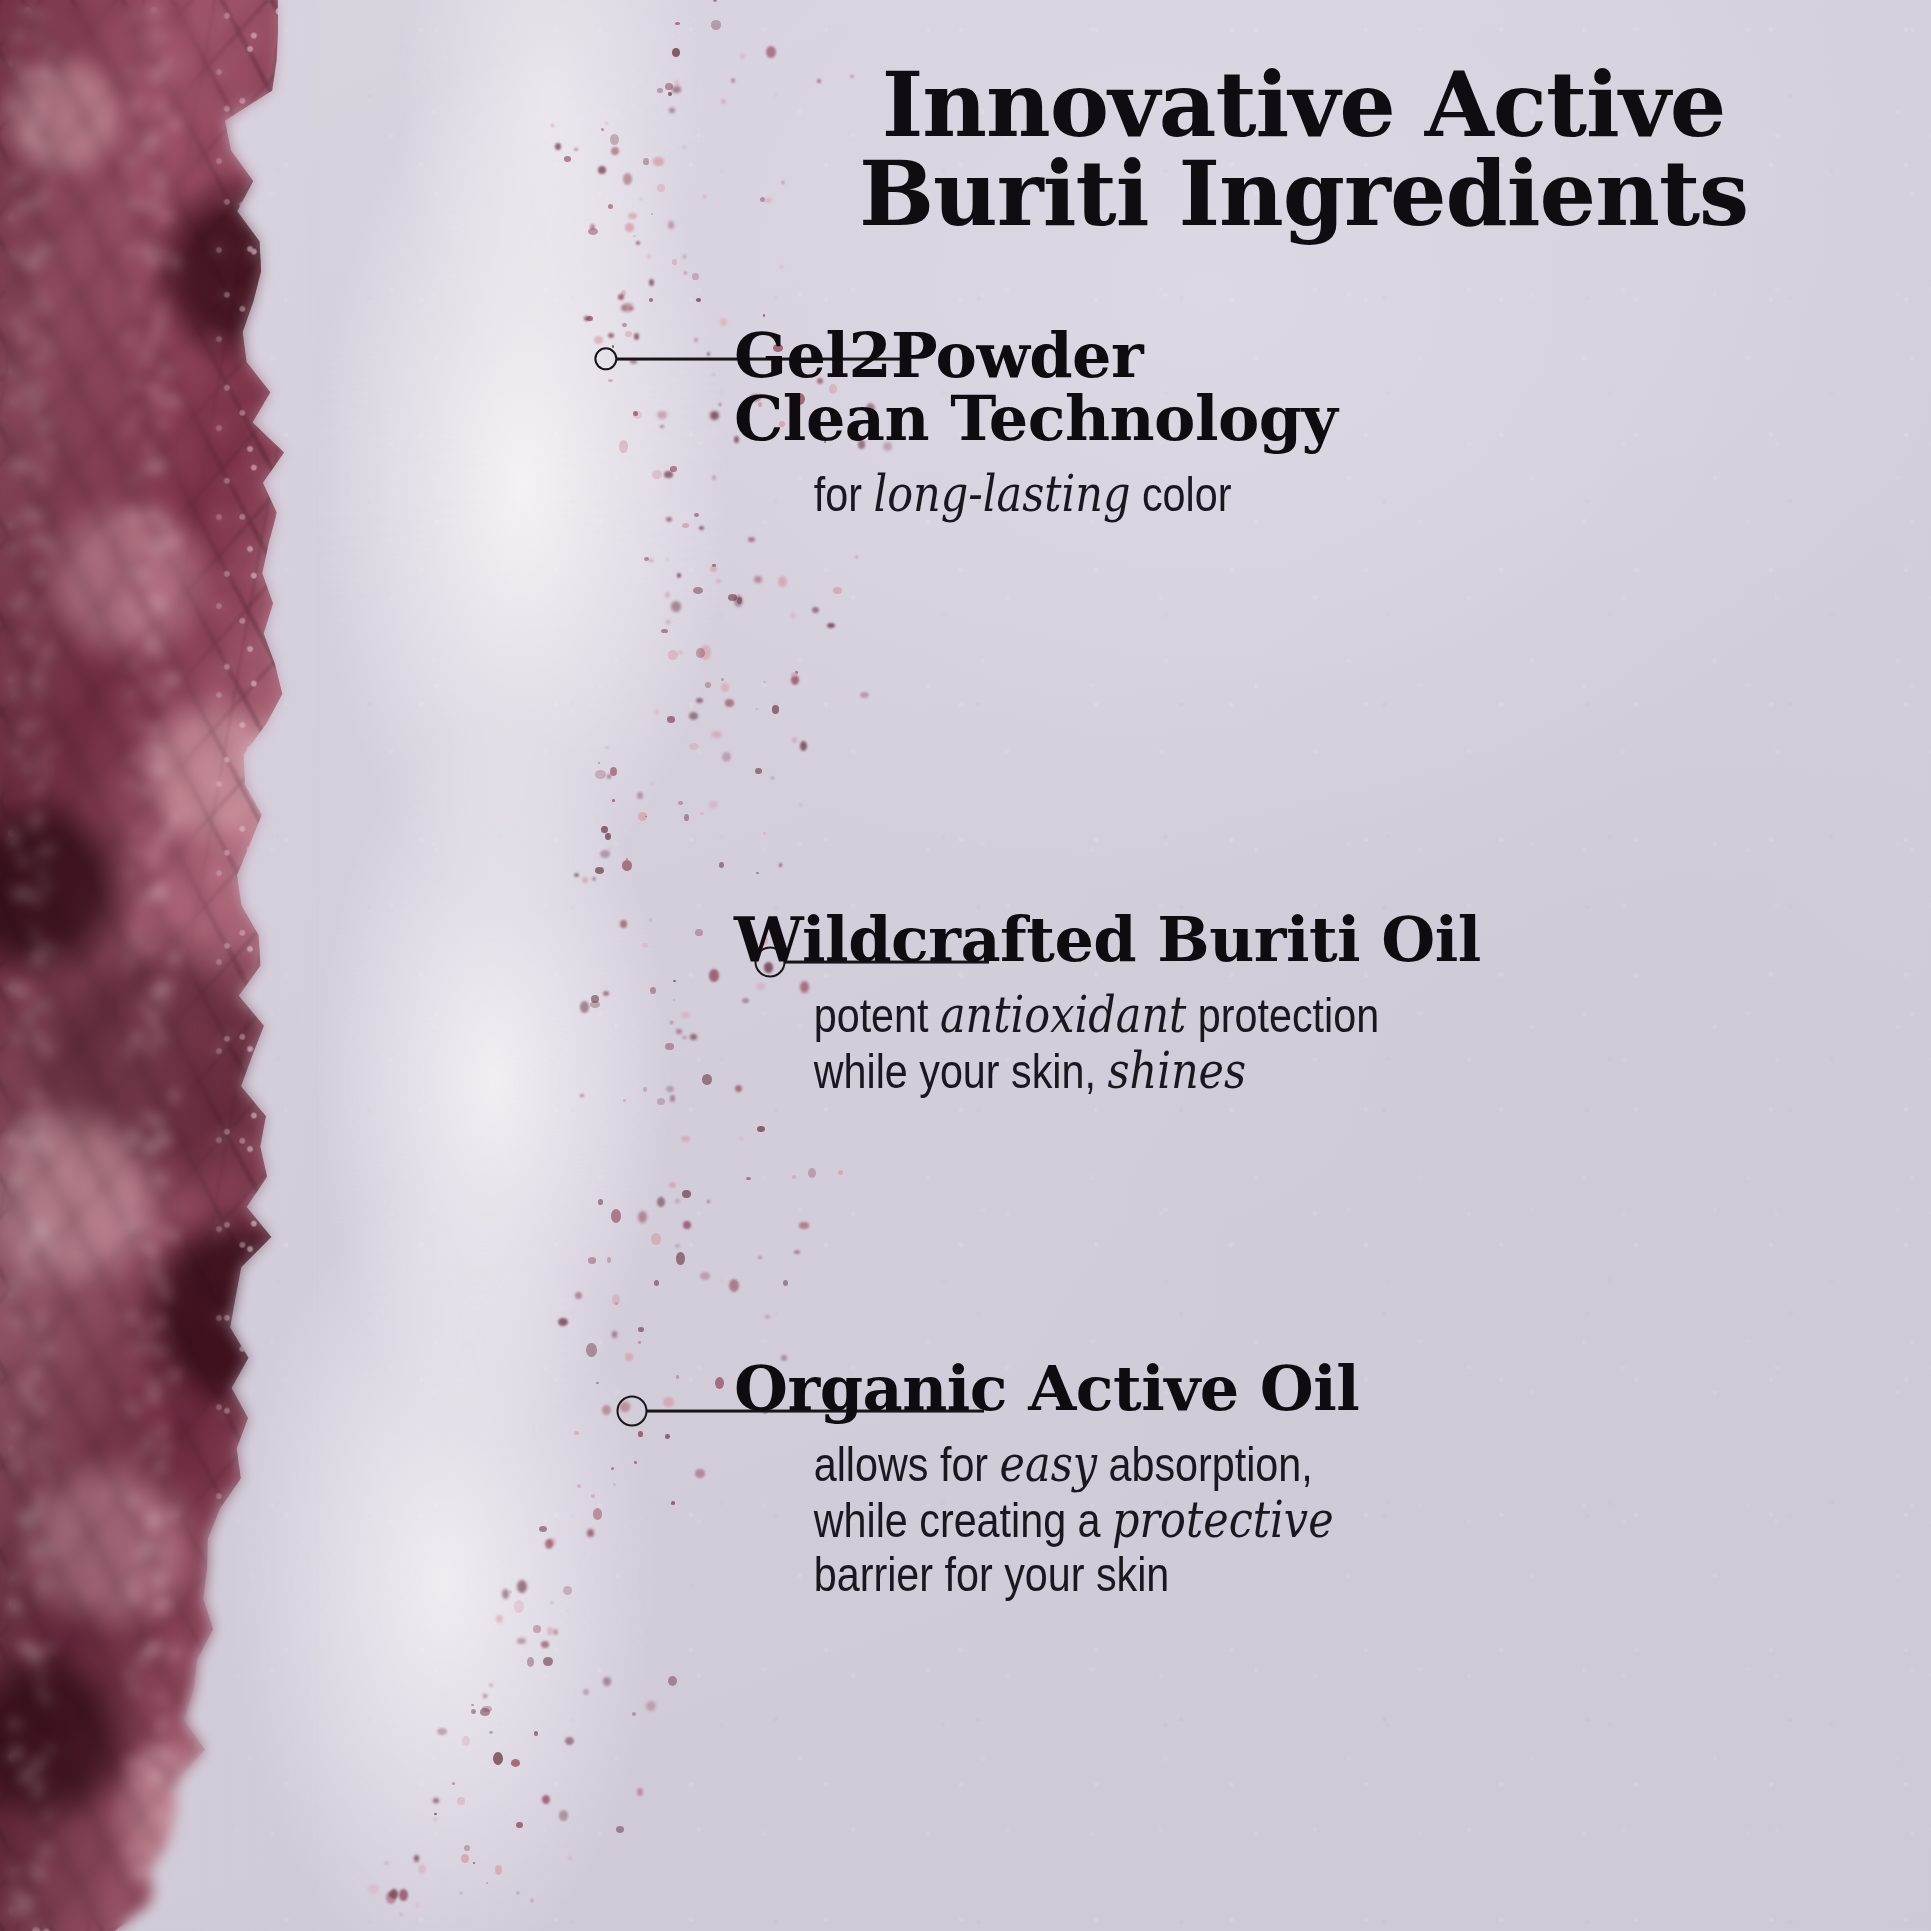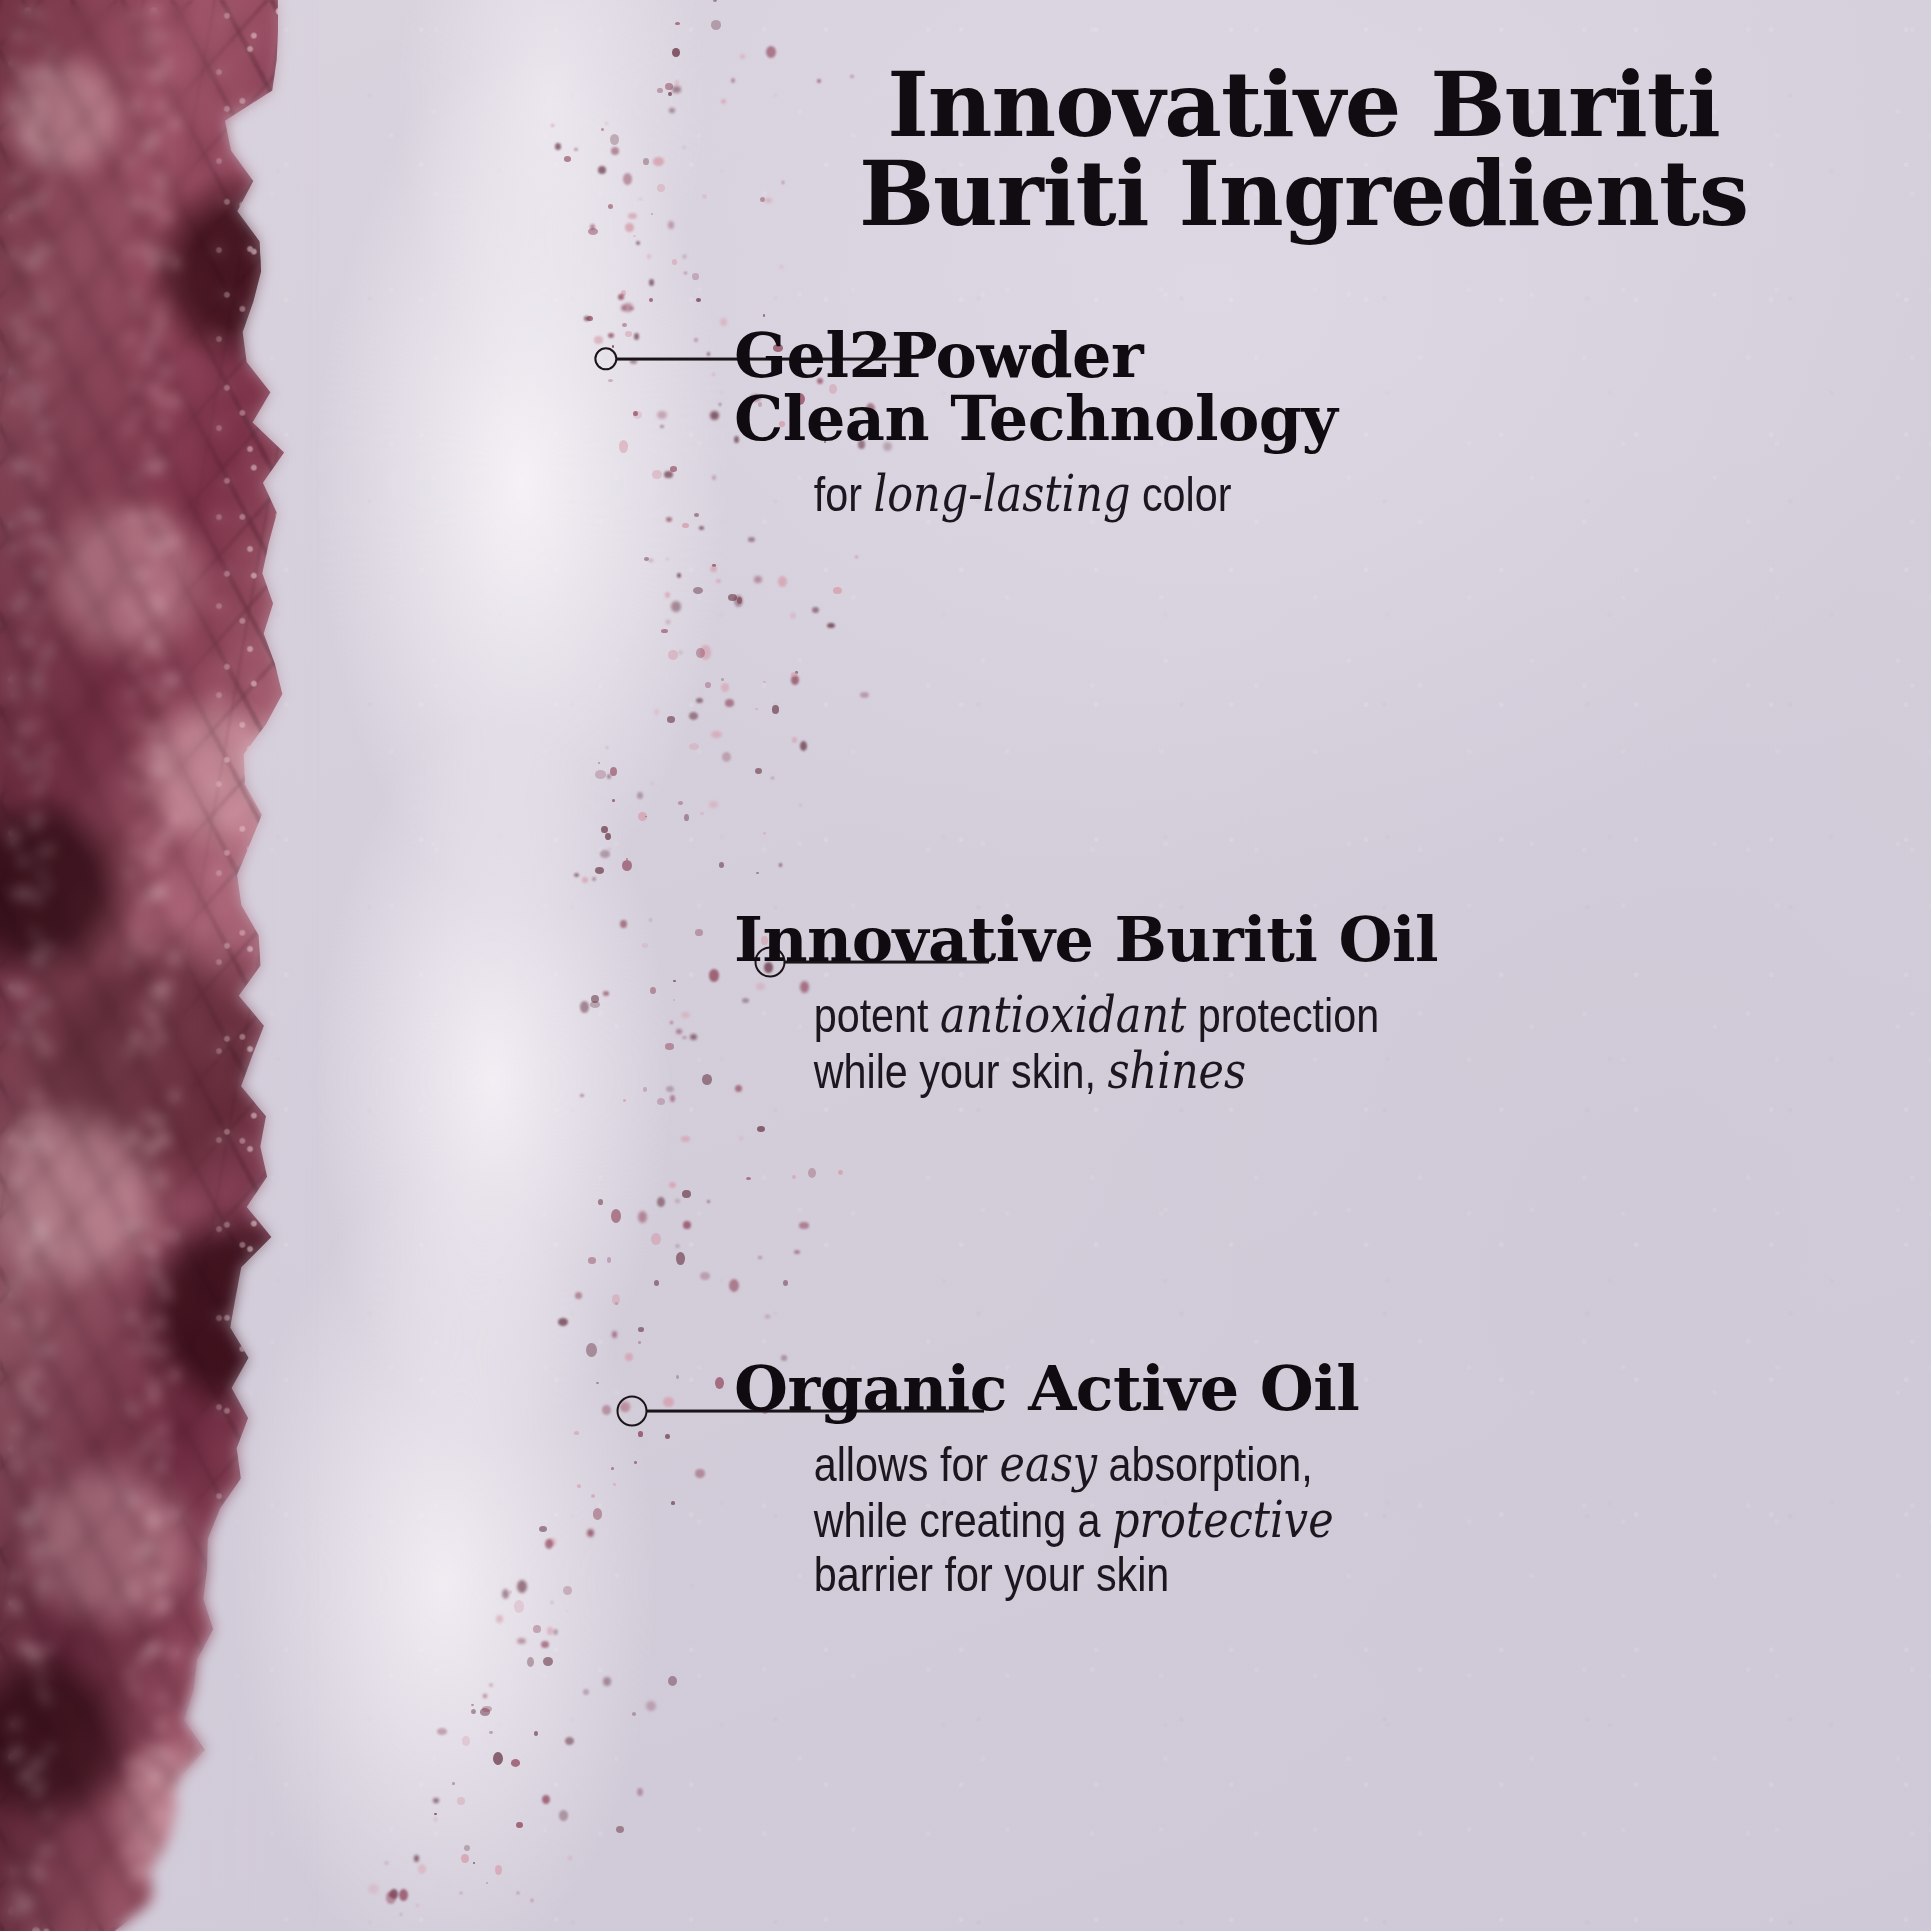--- a/index.html
+++ b/index.html
@@ -527,37 +527,37 @@
         <span class="dot" style="width: 27px; height: 27px;"></span>
         <span class="rule" style="left: 13.5px; width: 205px;"></span>
       </div>
       <div class="leader" style="left: 632px; top: 1411px; width: 338px;">
         <span class="dot" style="width: 27px; height: 27px;"></span>
         <span class="rule" style="left: 13.5px; width: 338px;"></span>
       </div>
     </div>
 
   <div class="headline">
-    <span class="l1">Innovative Buriti</span>
+    <span class="l1">Innovative Active</span>
     <span class="l2">Buriti Ingredients</span>
   </div>
 
   <div class="callout" id="callout-0" style="left:734px;top:324px;width:1139px;">
     <h2>
       <span>Gel2Powder</span><br>
       <span>Clean Technology</span>
     </h2>
     <div class="sub">
         <span class="sub-line"><span>for </span><i>long-lasting</i><span> color</span></span>
       </div>
   </div>
 
   <div class="callout" id="callout-1" style="left:734px;top:908px;width:1139px;">
     <h2>
-      <span>Innovative Buriti Oil</span>
+      <span>Wildcrafted Buriti Oil</span>
     </h2>
     <div class="sub">
         <span class="sub-line"><span>potent </span><i>antioxidant</i><span> protection</span></span>
         <span class="sub-line"><span>while your skin, </span><i>shines</i></span>
       </div>
   </div>
 
   <div class="callout" id="callout-2" style="left:734px;top:1357px;width:1139px;">
     <h2>
       <span>Organic Active Oil</span>

